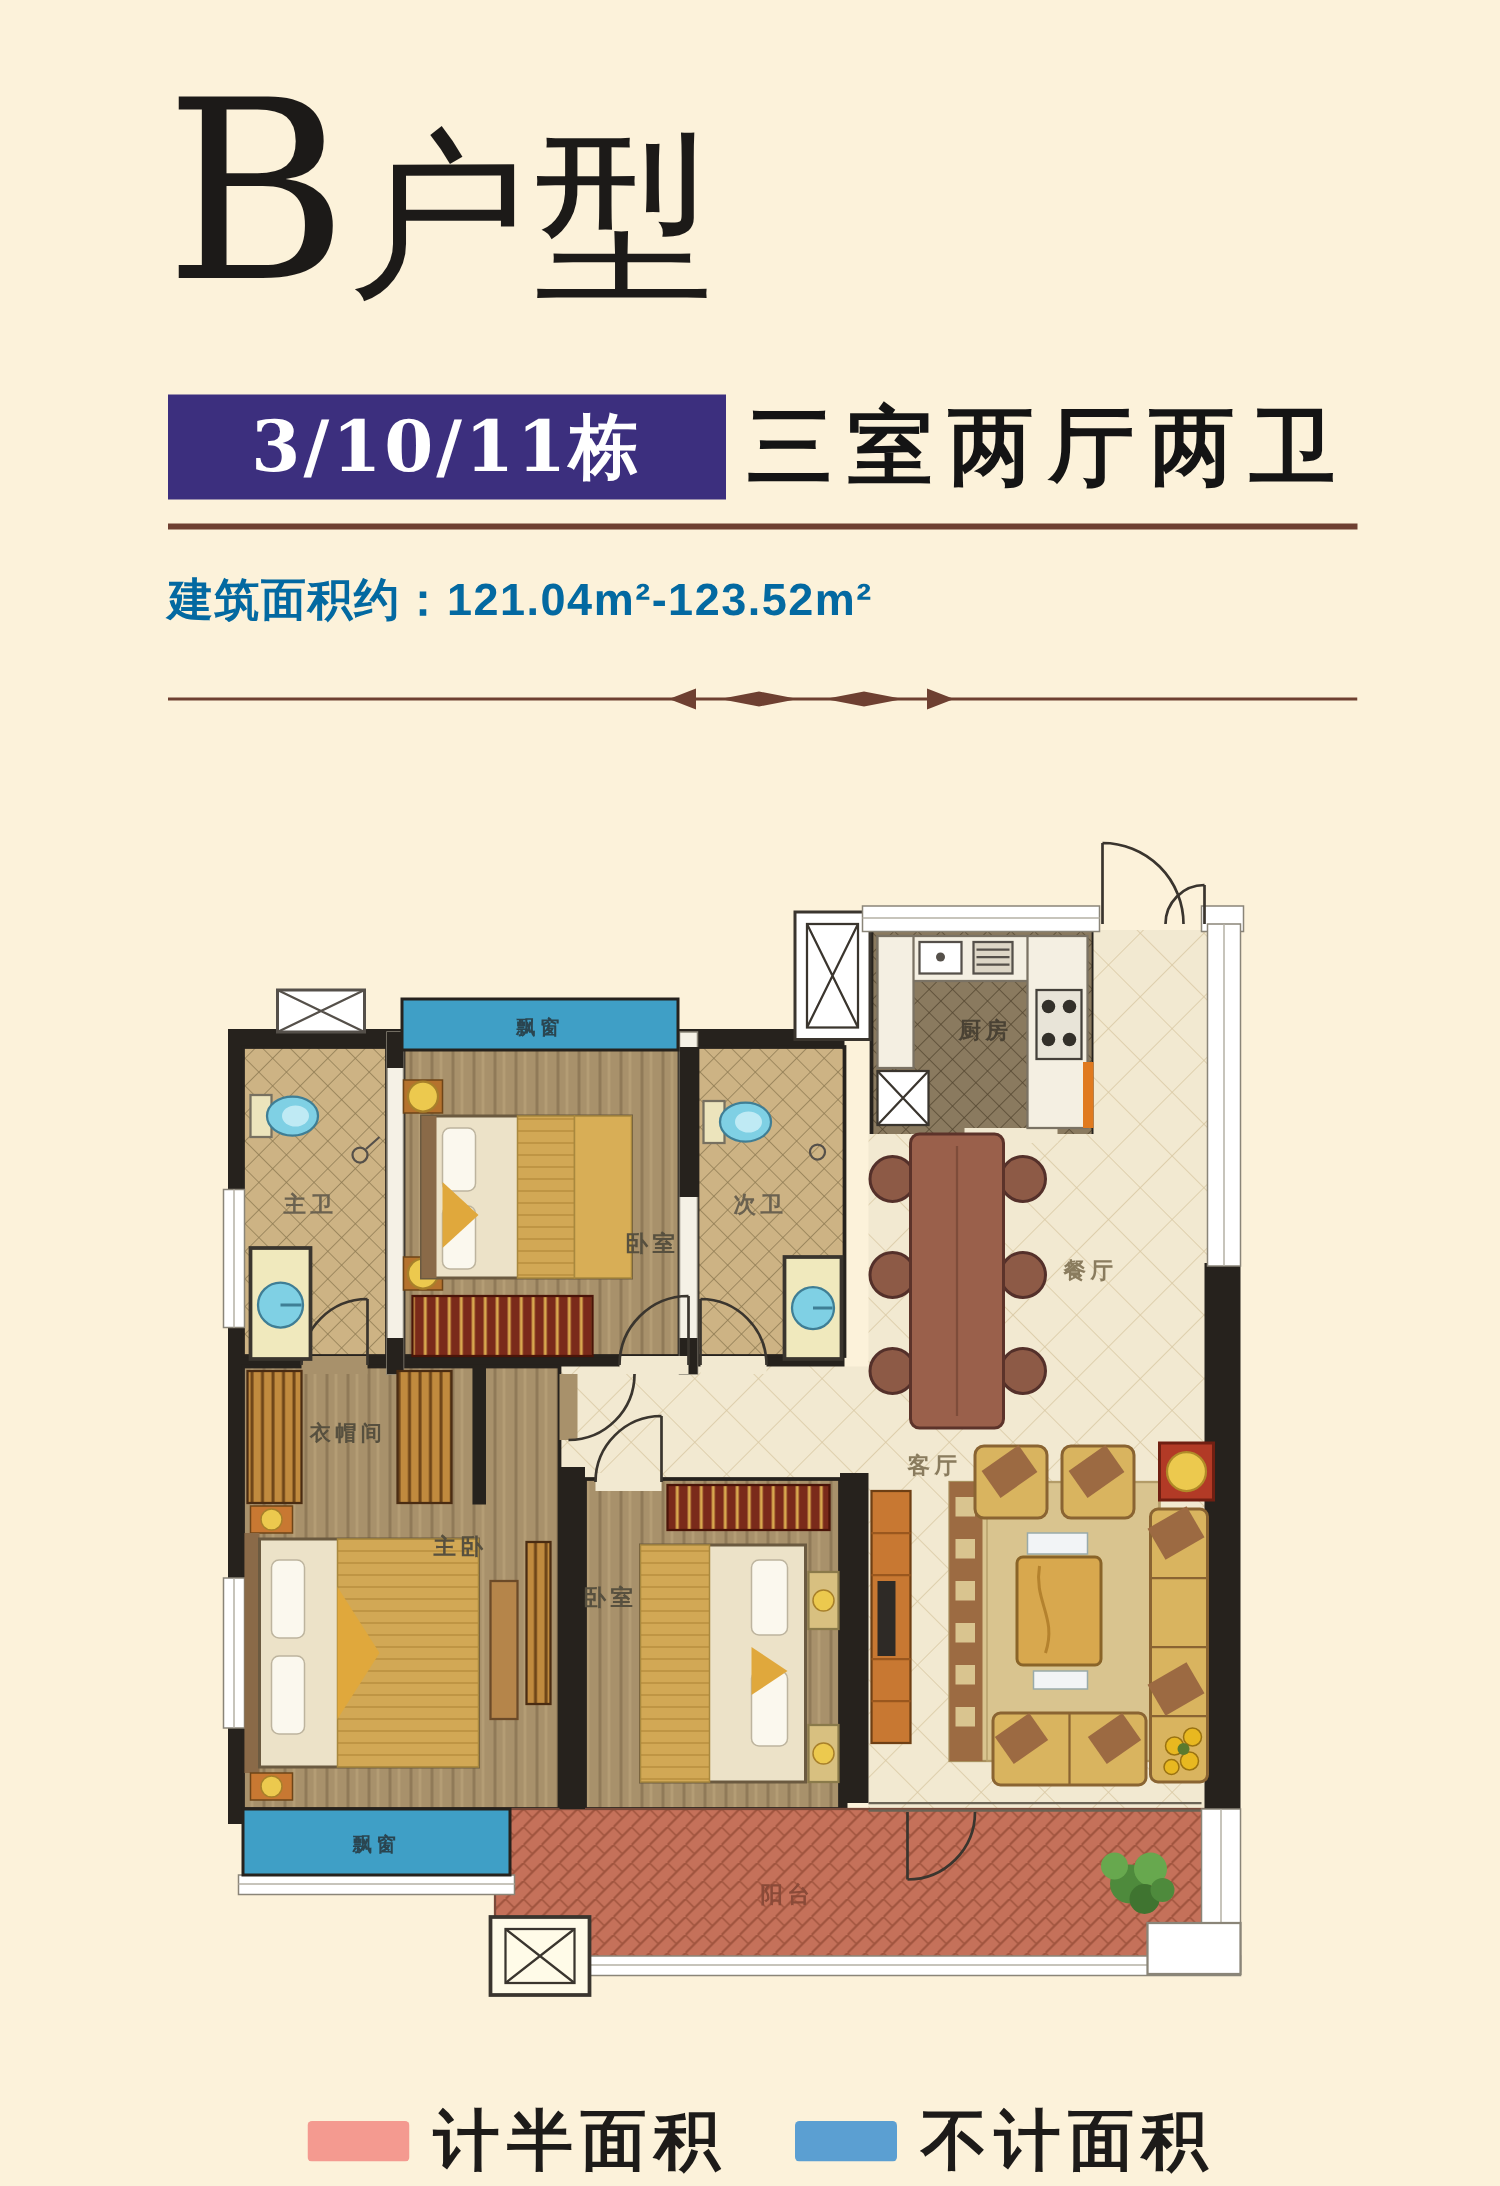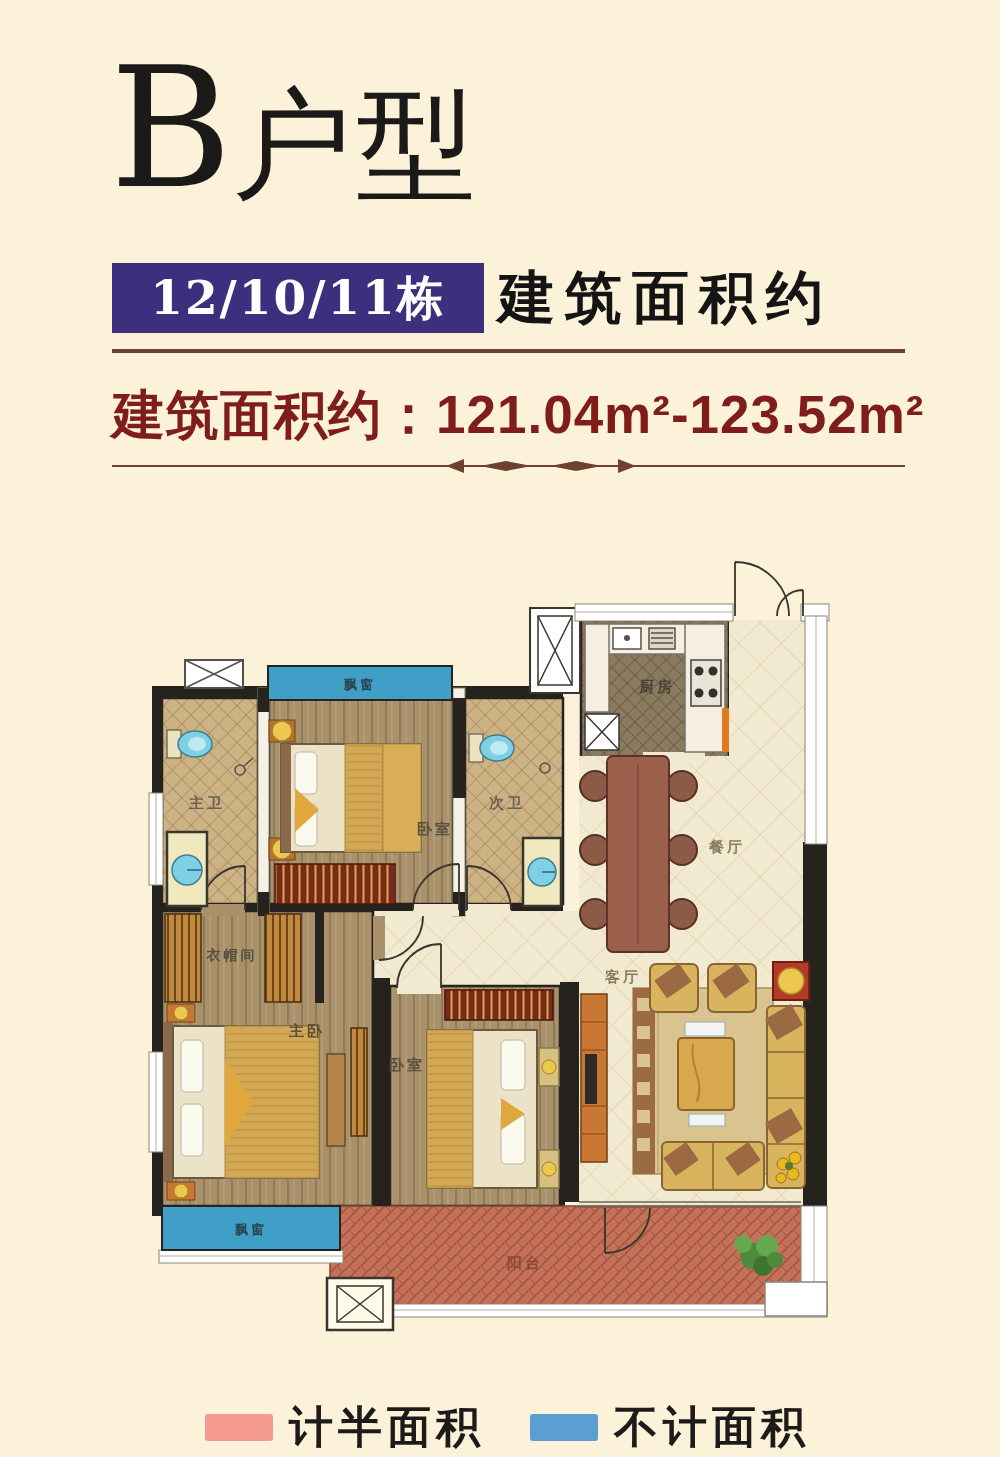--- a/index.html
+++ b/index.html
@@ -9,44 +9,44 @@
   .title{position:absolute;left:110px;top:46px;color:#1c1a18;font-family:"DejaVu Serif",serif;
          font-weight:400;white-space:nowrap;}
   .title-latin{font-size:166px;line-height:1;}
   .title-cjk{font-size:120px;letter-spacing:4px;}
   .banner{position:absolute;left:112px;top:263px;width:372px;height:70px;background:#3c2f7e;
           display:flex;align-items:center;justify-content:center;}
   .banner span{color:#ffffff;font-family:"DejaVu Serif",serif;font-weight:700;font-size:47px;letter-spacing:2px;}
   .layout-text{position:absolute;left:498px;top:263px;height:70px;display:flex;align-items:center;
           color:#141414;font-weight:700;font-size:57px;letter-spacing:10px;white-space:nowrap;}
   .rule{position:absolute;left:112px;top:349px;width:793px;height:4px;background:#6e4031;}
-  .area-line{position:absolute;left:112px;top:380px;font-weight:700;font-size:53px;color:#7f1d1d;
+  .area-line{position:absolute;left:112px;top:380px;font-weight:700;font-size:30px;color:#0369a1;
           white-space:nowrap;letter-spacing:1px;}
   .ornament{position:absolute;left:112px;top:456px;}
   
   .plan{position:absolute;left:145px;top:558px;}
   .plan text{font-family:"Liberation Sans",sans-serif;font-weight:700;}
   
   .legend-item{position:absolute;top:1402px;height:50px;display:flex;align-items:center;}
   .legend-item .swatch{margin-right:16px;display:block;}
   .legend-item span{font-size:44px;font-weight:700;color:#1d1b19;letter-spacing:5px;white-space:nowrap;}
   #legend-half{left:205px;}
   #legend-none{left:530px;}
 </style>
 </head>
 <body>
 
 <div class="page">
 
   <div class="title"><span class="title-latin">B</span><span class="title-cjk">户型</span></div>
 
   <div class="banner">
-    <span>12/10/11栋</span>
+    <span>3/10/11栋</span>
   </div>
-  <div class="layout-text">建筑面积约</div>
+  <div class="layout-text">三室两厅两卫</div>
 
   <div class="rule"></div>
 
   <div class="area-line">建筑面积约：121.04m²-123.52m²</div>
 
   <svg class="ornament" width="793" height="20" viewBox="0 0 793 20">
     <line x1="0" y1="10" x2="793" y2="10" stroke="#6e4031" stroke-width="2"></line>
     <path d="M352 3 L334 10 L352 17 Z" fill="#6e4031"></path>
     <path d="M368 10 L394 5 L420 10 L394 15 Z" fill="#6e4031"></path>
     <path d="M438 10 L464 5 L490 10 L464 15 Z" fill="#6e4031"></path>

